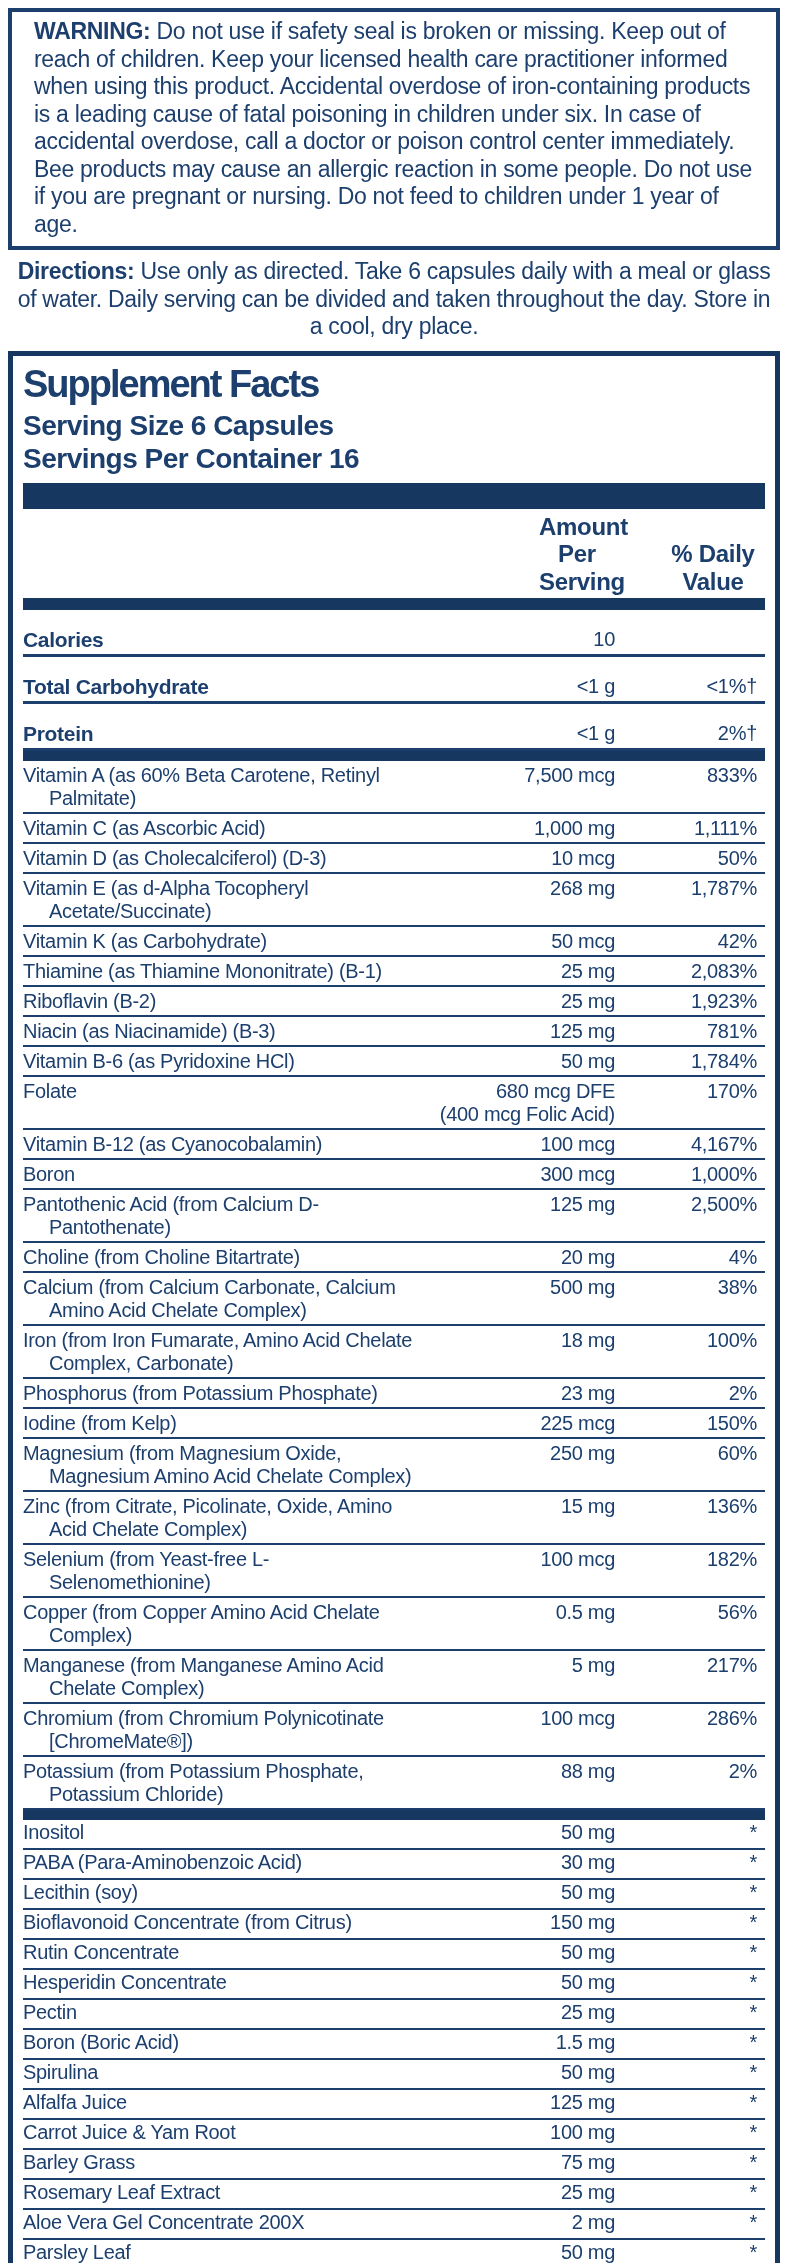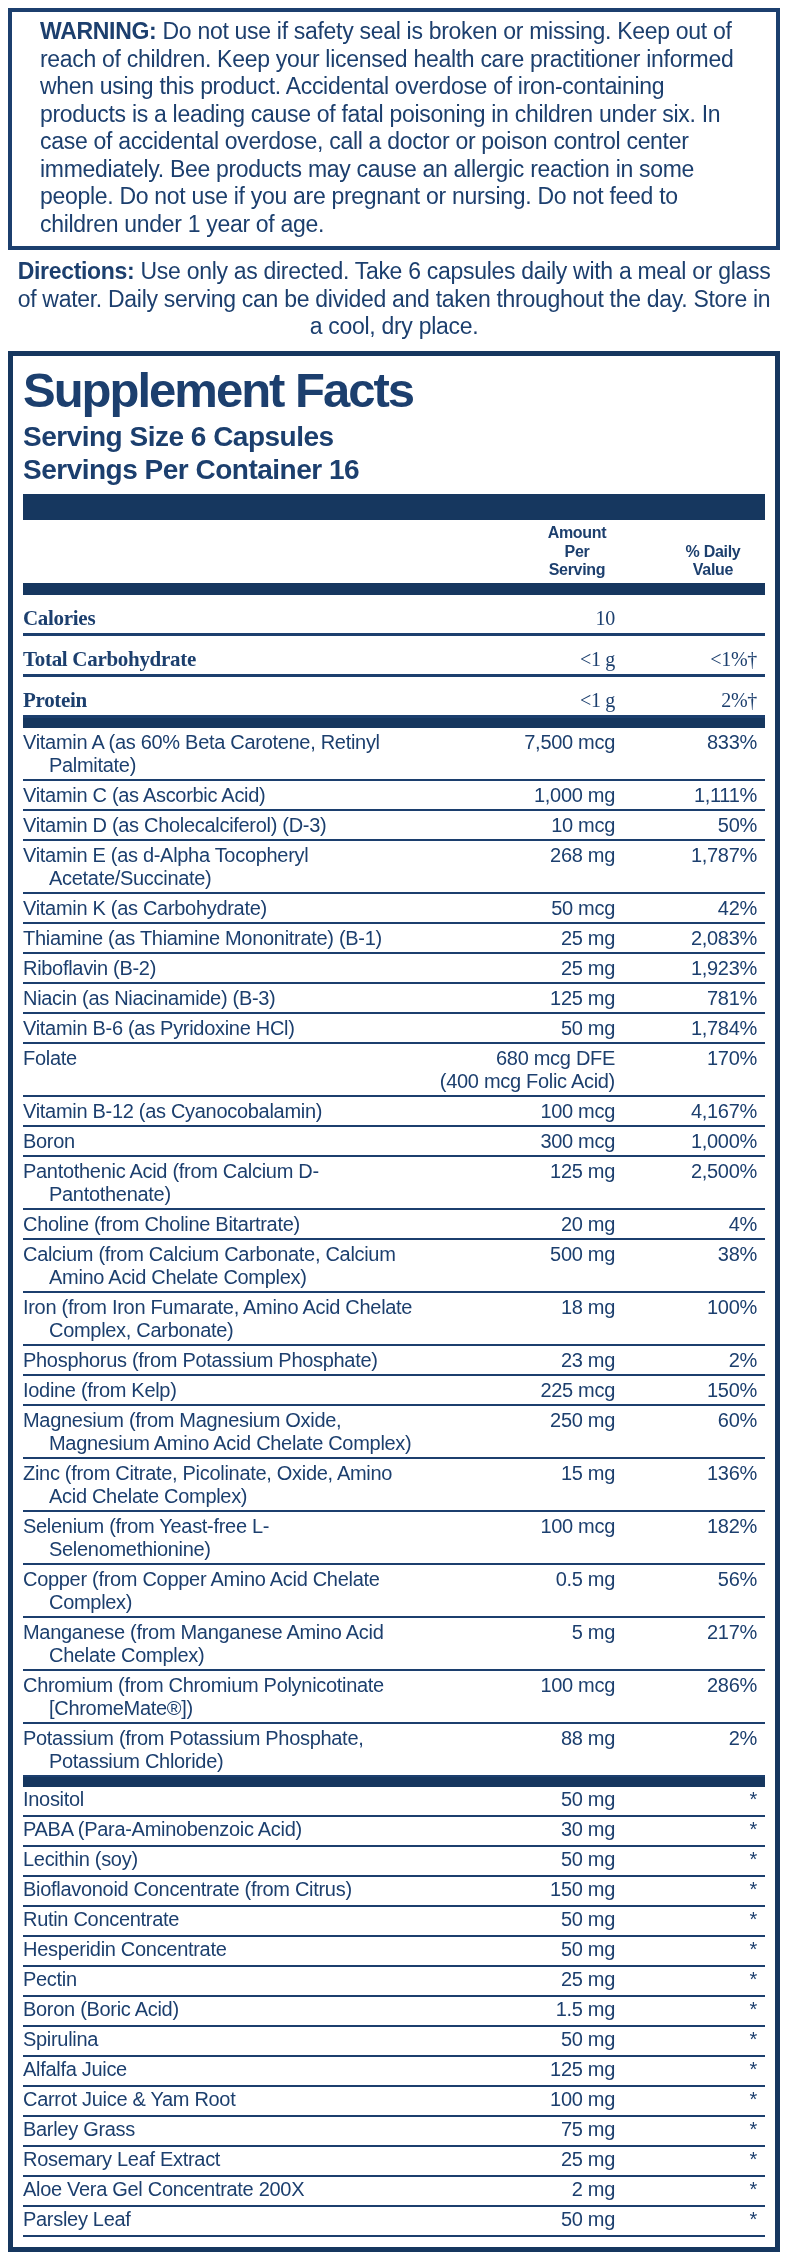--- a/index.html
+++ b/index.html
@@ -13,40 +13,40 @@
     width:788px;
     font-family:"Liberation Sans", sans-serif;
     color:var(--ink);
     letter-spacing:-0.3px;
   }
   .page{width:788px;padding:8px 8px 6px;}
 
   
   .warning-box{
     border:4px solid var(--ink);
-    padding:6px 28px 8px;
+    padding:6px 22px 8px;
     margin-bottom:8px;
   }
   .body-text{
     font-size:23px;
     line-height:27.5px;
   }
   .body-text .lead{font-weight:bold;}
 
   
   .directions{margin:0 2px 10px;text-align:center;}
 
   
   .facts-box{
     border:5px solid var(--bar);
     padding:6px 10px 10px;
     margin-bottom:8px;
   }
   .facts-title{
-    font-size:49px;
+    font-size:38px;
     font-weight:bold;
     letter-spacing:-2px;
     line-height:1.08;
     margin:2px 0 4px;
   }
   .serving-line{
     font-size:28px;
     font-weight:bold;
     letter-spacing:-0.5px;
     line-height:1.18;
@@ -54,39 +54,39 @@
   .bar{background:var(--bar);width:100%;}
   .bar-xl{height:26px;margin-top:8px;}
   .bar-md{height:12px;}
   .bar-sm{height:10px;}
 
   .hdr-row{display:flex;align-items:flex-end;padding:4px 0 3px;}
   .hdr-row .n{flex:1;}
   .col-a{width:180px;text-align:right;}
   .col-d{width:150px;text-align:right;padding-right:8px;}
   .hdr{
-    font-size:16px;font-weight:bold;line-height:1.15;
+    font-size:24px;font-weight:bold;line-height:1.15;
     white-space:pre-line;text-align:center;
   }
   .col-a.hdr{padding-left:104px;}
   .col-d.hdr{padding-left:46px;padding-right:0;}
 
   .frow{
     display:flex;align-items:flex-start;
     border-bottom:2px solid var(--ink);
     padding:3px 0 2px;
     font-size:20px;line-height:23px;
   }
   .frow .n{
     flex:1;
     padding-left:26px;text-indent:-26px;
     padding-right:6px;
   }
   .frow .col-a{white-space:nowrap;}
-  .macro{border-bottom:3px solid var(--ink);padding:12px 0 3px;font-family:Liberation Serif, serif;}
+  .macro{border-bottom:3px solid var(--ink);padding:18px 0 3px;}
   .macro .n{font-weight:bold;font-size:21px;}
   .active-row{padding:1px 0 4px;justify-content:space-between;}
   .amount-line2{white-space:nowrap;text-align:right;}
 </style>
 </head>
 <body>
 
 <div class="page">
 
   <div class="warning-box">

